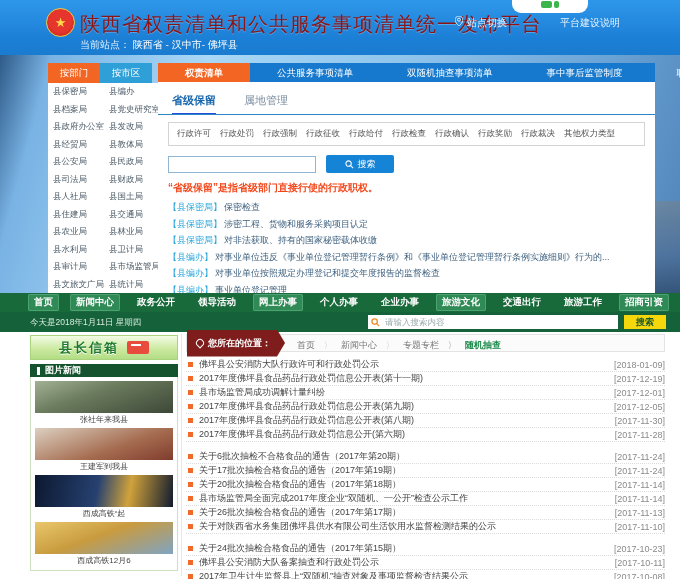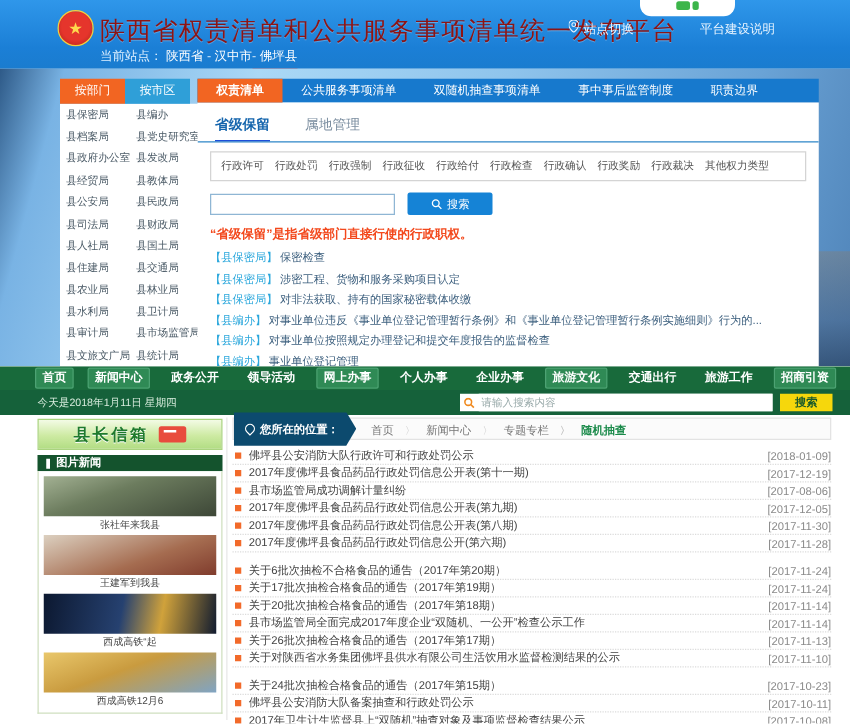--- a/index.html
+++ b/index.html
@@ -27,21 +27,21 @@
 
   .dept-panel{position:absolute;left:48px;top:8px;width:112px;}
   .dept-tabs{display:flex;height:20px;}
   .dept-tab{width:52px;line-height:20px;text-align:center;font-size:9.5px;color:#fff;background:#2f9fd8;cursor:pointer;}
   .dept-tab.active{background:#f26522;}
   .dept-grid{background:#ffffff;display:grid;grid-template-columns:56px 56px;grid-auto-rows:17.5px;}
   .dept{font-size:8.5px;color:#4a5a66;line-height:17.5px;padding-left:5px;white-space:nowrap;overflow:hidden;text-decoration:none;cursor:pointer;}
 
   .list-panel{position:absolute;left:158px;top:8px;width:497px;height:230px;}
   .main-tabs{display:flex;height:19px;background:#1779cd;}
-  .mtab{color:#fff;font-size:9.5px;line-height:19px;padding:0 15px;text-decoration:none;cursor:pointer;white-space:nowrap;}
+  .mtab{color:#fff;font-size:9.5px;line-height:19px;padding:0 27px;text-decoration:none;cursor:pointer;white-space:nowrap;}
   .mtab.active{background:#f26522;font-weight:bold;}
   .panel-body{background:#ffffff;height:211px;overflow:hidden;}
   .subtabs{border-bottom:1px solid #2e86c8;padding:8px 14px 0;}
   .stab{display:inline-block;font-size:11px;color:#7b8ea0;margin-right:28px;padding-bottom:5px;text-decoration:none;cursor:pointer;}
   .stab.active{color:#1565ad;font-weight:bold;border-bottom:1px solid #1d4ed8;}
   .filters{margin:7px 10px 0;border:1px solid #d4d4d4;padding:5px 8px;display:flex;flex-wrap:wrap;gap:9px;}
   .flink{font-size:8.5px;color:#555;text-decoration:none;cursor:pointer;white-space:nowrap;}
   .searchrow{margin:9px 10px 0;display:flex;align-items:center;gap:10px;}
   .p-input{width:138px;height:15px;border:1px solid #8fb6d4;font-size:9px;padding:0 4px;outline:none;}
   .p-btn{height:18px;width:68px;background:#1583d6;color:#fff;border:none;border-radius:2px;font-size:9px;display:flex;align-items:center;justify-content:center;gap:4px;cursor:pointer;}
@@ -78,21 +78,21 @@
   .pic{width:100%;height:32px;}
   .v-delegation{background:linear-gradient(160deg,#a3b193 0%,#6c7c5e 40%,#3d4737 100%);}
   .v-visit{background:linear-gradient(160deg,#dcd0c0 0%,#a56c50 60%,#803c2d 100%);}
   .v-station{background:linear-gradient(100deg,#0c1830 0%,#264170 45%,#d0a23b 68%,#111b2f 100%);}
   .v-bridge{background:linear-gradient(160deg,#e9c76b 0%,#c99b3f 45%,#80a4c3 100%);}
   .cap{font-size:8px;color:#444;text-align:center;margin-top:1px;white-space:nowrap;overflow:hidden;}
 
   .v-divider{position:absolute;left:181px;top:2px;width:1px;height:242px;background:#e7e7e7;}
 
   .crumb-bar{position:absolute;left:186px;top:2px;width:479px;height:18px;background:#fbfbfb;border:1px solid #e3e3e3;box-sizing:border-box;display:flex;align-items:center;}
-  .loc-pill{height:27px;background:#0c4a6e;color:#fff;font-size:9px;font-weight:bold;display:flex;align-items:center;gap:4px;padding:0 14px 0 9px;clip-path:polygon(0 0,calc(100% - 8px) 0,100% 50%,calc(100% - 8px) 100%,0 100%);}
+  .loc-pill{height:27px;background:#7f1d1d;color:#fff;font-size:9px;font-weight:bold;display:flex;align-items:center;gap:4px;padding:0 14px 0 9px;clip-path:polygon(0 0,calc(100% - 8px) 0,100% 50%,calc(100% - 8px) 100%,0 100%);}
   .loc-dot{width:6px;height:6px;border:1px solid #fff;border-radius:50% 50% 50% 0;transform:rotate(-45deg);display:inline-block;}
   .crumbs{margin-left:12px;}
   .bcrumb{font-size:9px;color:#777;text-decoration:none;cursor:pointer;}
   .bcrumb + .bcrumb::before{content:"〉";color:#c2c2c2;margin:0 9px;font-size:8px;}
   .bcrumb.current{color:#1a8a4a;font-weight:bold;}
 
   .news-list{position:absolute;left:186px;top:26px;width:479px;list-style:none;margin:0;padding:0;}
   .news-row{display:flex;align-items:center;height:13px;border-bottom:1px dotted #dcdcdc;cursor:pointer;}
   .news-row.gap{margin-top:8px;}
   .nbullet{width:5px;height:5px;background:#f26a2a;margin:0 6px 0 2px;flex:0 0 auto;}
@@ -324,21 +324,21 @@
 
           <li class="news-row">
             <span class="nbullet"></span>
             <a class="ntitle">2017年度佛坪县食品药品行政处罚信息公开表(第十一期)</a>
             <span class="ndate">[2017-12-19]</span>
           </li>
 
           <li class="news-row">
             <span class="nbullet"></span>
             <a class="ntitle">县市场监管局成功调解计量纠纷</a>
-            <span class="ndate">[2017-08-06]</span>
+            <span class="ndate">[2017-12-01]</span>
           </li>
 
           <li class="news-row">
             <span class="nbullet"></span>
             <a class="ntitle">2017年度佛坪县食品药品行政处罚信息公开表(第九期)</a>
             <span class="ndate">[2017-12-05]</span>
           </li>
 
           <li class="news-row">
             <span class="nbullet"></span>

